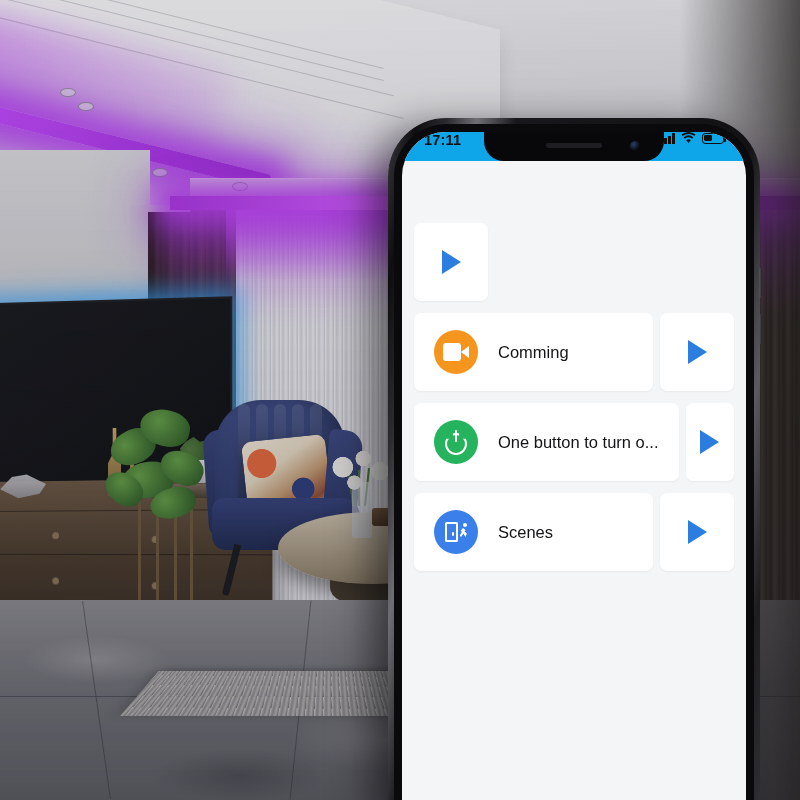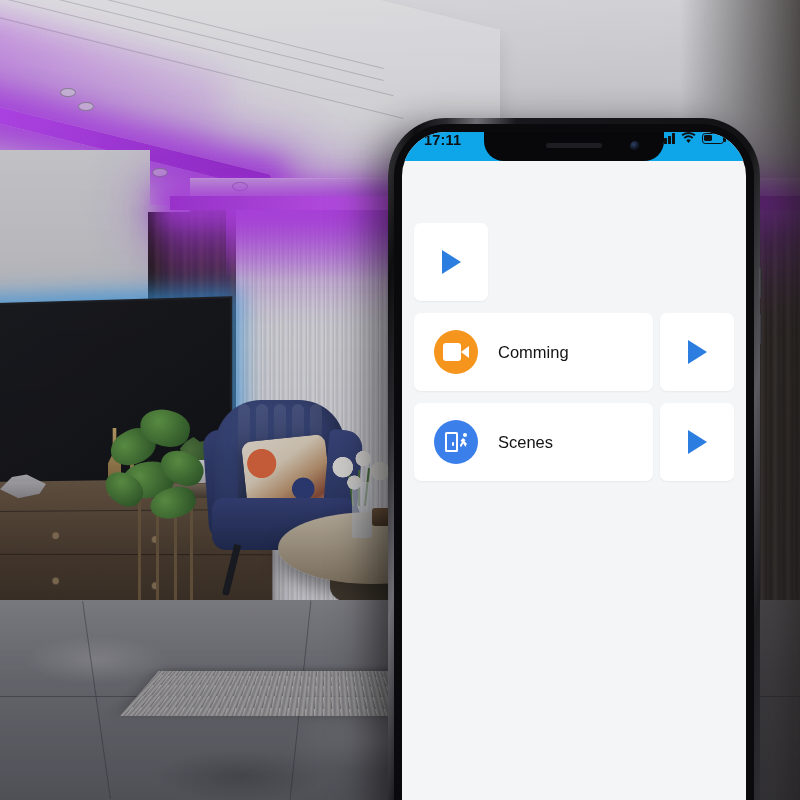--- a/index.html
+++ b/index.html
@@ -610,20 +610,34 @@
                 <div class="lens"></div>
               </div>
           </div>
           <div class="scene-label">Comming</div>
         </div>
         <div class="play-card">
           <div class="play-tri"></div>
         </div>
       </div>
 
+      <div class="scene-row">
+        <div class="scene-card">
+          <div class="scene-icon" style="background:#25B35E">
+            <div class="g-power">
+                <div class="ring"></div>
+                <div class="stem2"></div>
+              </div>
+          </div>
+          <div class="scene-label">One button to turn o...</div>
+        </div>
+        <div class="play-card">
+          <div class="play-tri"></div>
+        </div>
+      </div>
 
       <div class="scene-row">
         <div class="scene-card">
           <div class="scene-icon" style="background:#3A7FEA">
             <div class="g-door">
                 <div class="door"></div>
                 <div class="head"></div>
                 <div class="body"></div>
               </div>
           </div>

